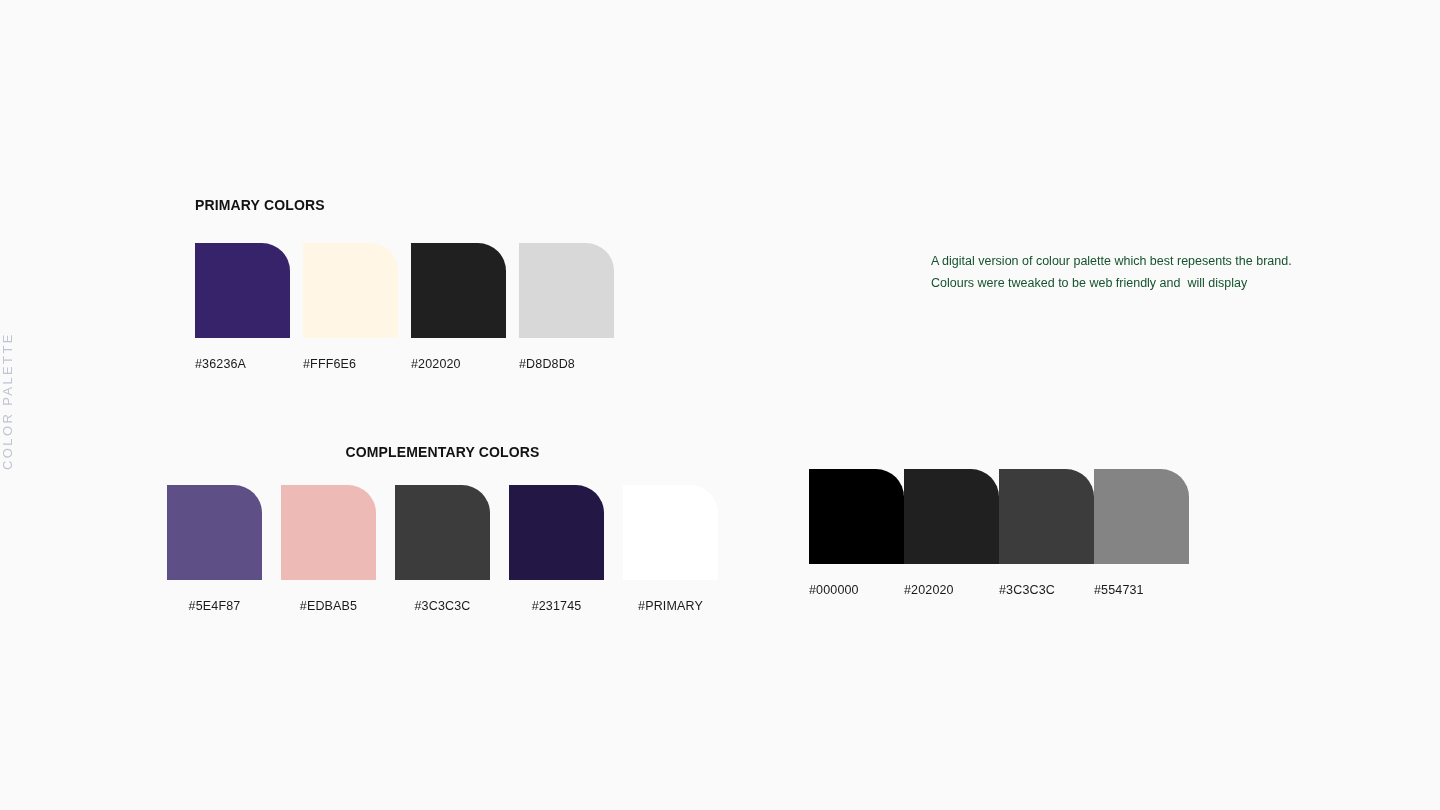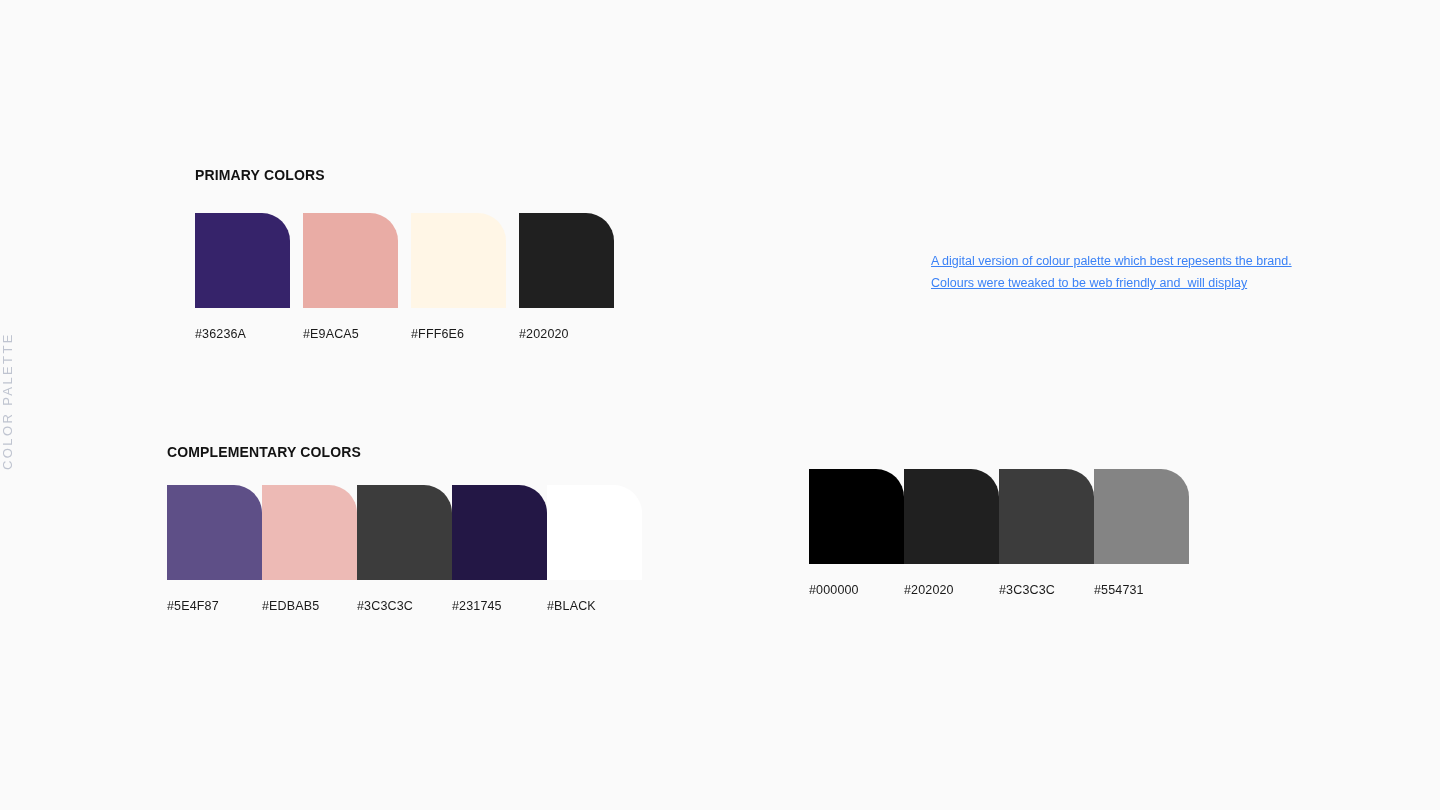--- a/index.html
+++ b/index.html
@@ -54,65 +54,64 @@
   .swatch-hex {
     margin-top: 19px;
     font-size: 12.5px;
     font-weight: 400;
     letter-spacing: 0.15px;
     color: #1A1A1A;
     white-space: nowrap;
   }
 
   
-  #primary-section      { left: 167px; top: 167px; padding-left: 28px; }
+  #primary-section      { left: 167px; top: 197px; padding-left: 28px; }
   #primary-section .swatch-row      { margin-top: 30px; gap: 13px; }
 
-  #complementary-section { left: 167px; top: 444px; }
-  #complementary-section .swatch-row { margin-top: 25px; }
+  #complementary-section { left: 167px; top: 444px; text-align: center; }
+  #complementary-section .swatch-row { margin-top: 25px; gap: 19px; }
 
   #black-section         { left: 809px; top: 444px; }
   #black-section .swatch-row         { margin-top: 25px; }
 
   
   .description {
     position: absolute;
     left: 931px;
     top: 250px;
     width: 370px;
     font-size: 12.5px;
     line-height: 22px;
-    color: #3b82f6;
-    text-decoration: underline;
+    color: #14532d;
   }
   .description p { white-space: pre; }
 </style>
 </head>
 <body>
 
 <div class="side-label">COLOR PALETTE</div>
 
 <div class="section" id="primary-section">
   <div class="section-title">PRIMARY COLORS</div>
   <div class="swatch-row">
       <div class="swatch-item">
         <div class="swatch-chip" style="background: rgb(54, 35, 106);"></div>
         <div class="swatch-hex">#36236A</div>
       </div>
       <div class="swatch-item">
-        <div class="swatch-chip" style="background: rgb(233, 172, 165);"></div>
-        <div class="swatch-hex">#E9ACA5</div>
-      </div>
-      <div class="swatch-item">
         <div class="swatch-chip" style="background: rgb(255, 246, 230);"></div>
         <div class="swatch-hex">#FFF6E6</div>
       </div>
       <div class="swatch-item">
         <div class="swatch-chip" style="background: rgb(32, 32, 32);"></div>
         <div class="swatch-hex">#202020</div>
+      </div>
+      <div class="swatch-item">
+        <div class="swatch-chip" style="background: rgb(216, 216, 216);"></div>
+        <div class="swatch-hex">#D8D8D8</div>
       </div>
     </div>
 </div>
 
 <div class="section" id="complementary-section">
   <div class="section-title">COMPLEMENTARY COLORS</div>
   <div class="swatch-row">
       <div class="swatch-item">
         <div class="swatch-chip" style="background: rgb(94, 79, 135);"></div>
         <div class="swatch-hex">#5E4F87</div>
@@ -124,21 +123,21 @@
       <div class="swatch-item">
         <div class="swatch-chip" style="background: rgb(60, 60, 60);"></div>
         <div class="swatch-hex">#3C3C3C</div>
       </div>
       <div class="swatch-item">
         <div class="swatch-chip" style="background: rgb(35, 23, 69);"></div>
         <div class="swatch-hex">#231745</div>
       </div>
       <div class="swatch-item">
         <div class="swatch-chip" style="background: rgb(255, 255, 255);"></div>
-        <div class="swatch-hex">#BLACK</div>
+        <div class="swatch-hex">#PRIMARY</div>
       </div>
     </div>
 </div>
 
 <div class="section" id="black-section">
   <div class="swatch-row">
       <div class="swatch-item">
         <div class="swatch-chip" style="background: rgb(0, 0, 0);"></div>
         <div class="swatch-hex">#000000</div>
       </div>

